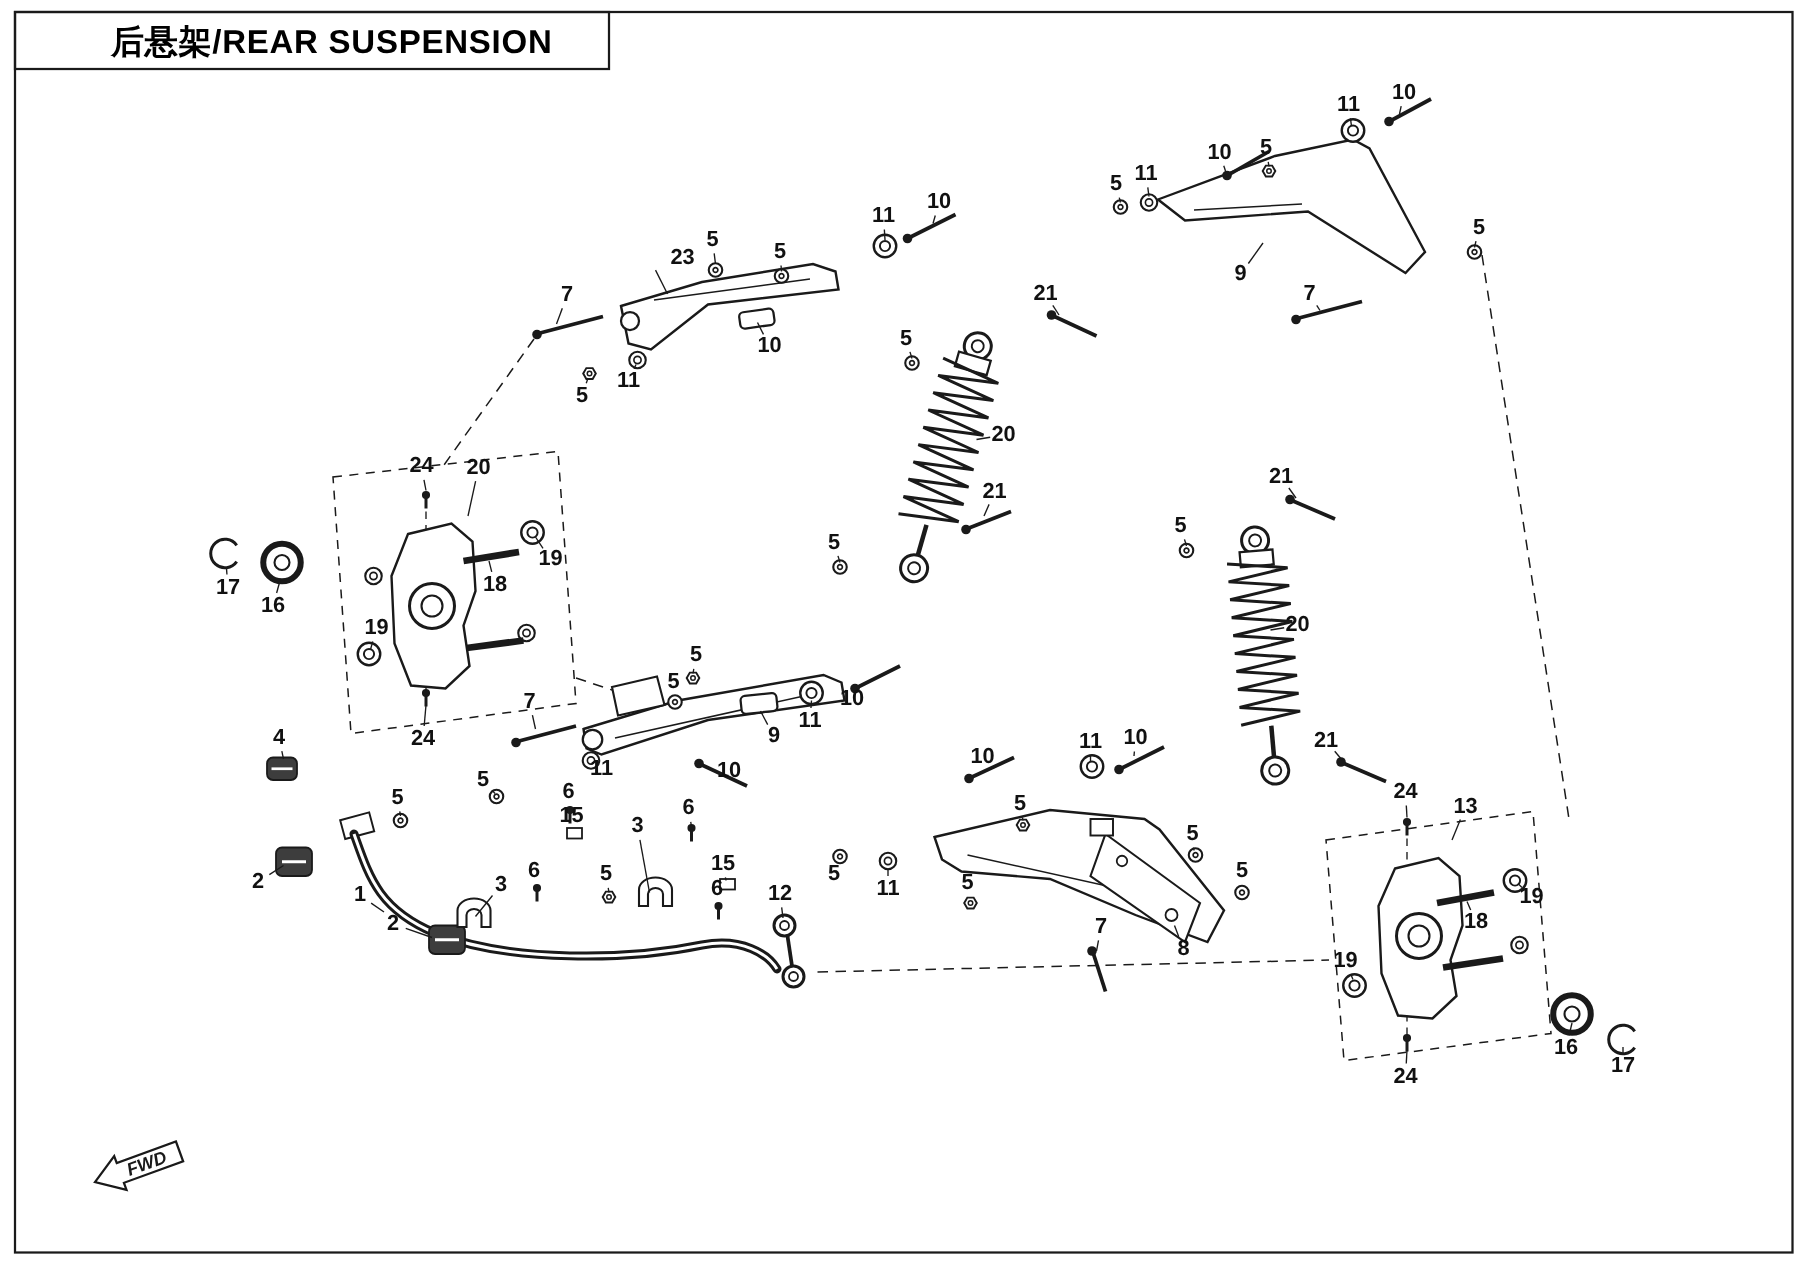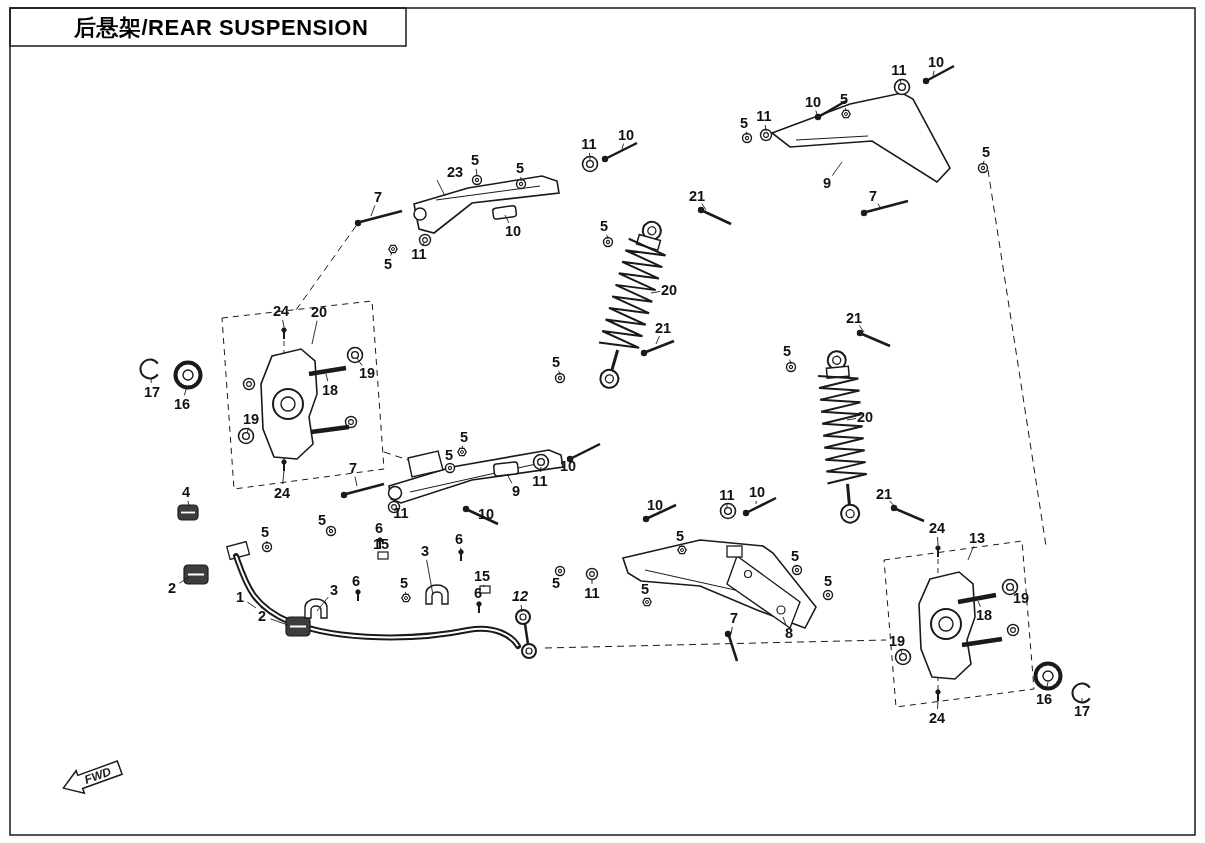--- a/index.html
+++ b/index.html
@@ -410,21 +410,21 @@
       <span class="callout" style="left: 172px; top: 588px;">2</span>
       <span class="callout" style="left: 240px; top: 597px;">1</span>
       <span class="callout" style="left: 262px; top: 616px;">2</span>
       <span class="callout" style="left: 334px; top: 590px;">3</span>
       <span class="callout" style="left: 356px; top: 581px;">6</span>
       <span class="callout" style="left: 404px; top: 583px;">5</span>
       <span class="callout" style="left: 425px; top: 551px;">3</span>
       <span class="callout" style="left: 459px; top: 539px;">6</span>
       <span class="callout" style="left: 482px; top: 576px;">15</span>
       <span class="callout" style="left: 478px; top: 593px;">6</span>
-      <span class="callout" style="left: 520px; top: 596px; font-style: italic;">12</span>
+      <span class="callout" style="left: 520px; top: 596px;">12</span>
       <span class="callout" style="left: 655px; top: 505px;">10</span>
       <span class="callout" style="left: 727px; top: 495px;">11</span>
       <span class="callout" style="left: 757px; top: 492px;">10</span>
       <span class="callout" style="left: 680px; top: 536px;">5</span>
       <span class="callout" style="left: 795px; top: 556px;">5</span>
       <span class="callout" style="left: 556px; top: 583px;">5</span>
       <span class="callout" style="left: 592px; top: 593px;">11</span>
       <span class="callout" style="left: 645px; top: 589px;">5</span>
       <span class="callout" style="left: 734px; top: 618px;">7</span>
       <span class="callout" style="left: 789px; top: 633px;">8</span>

